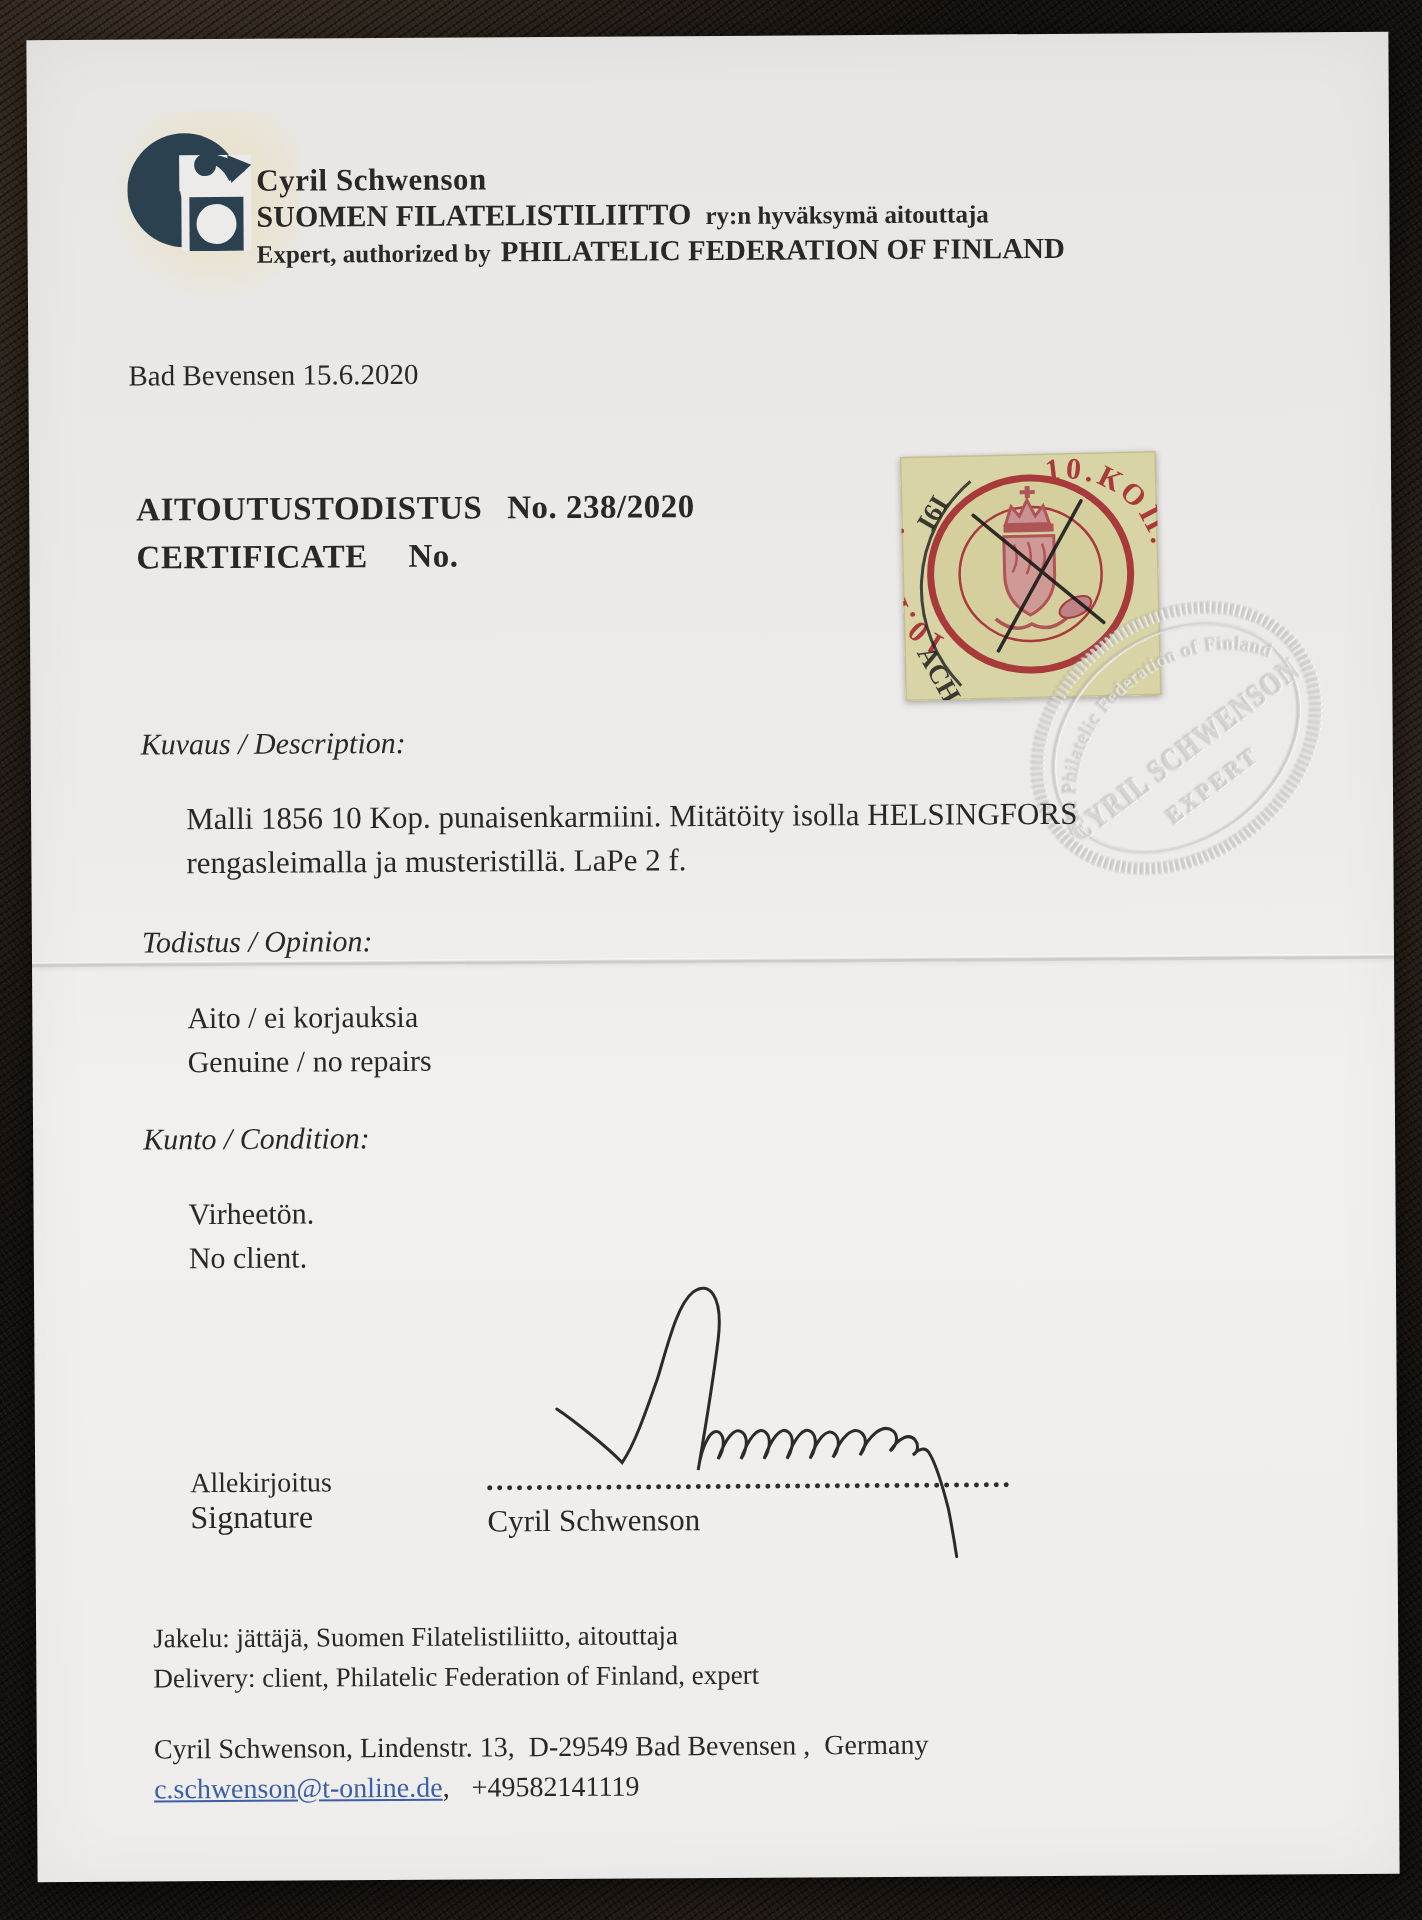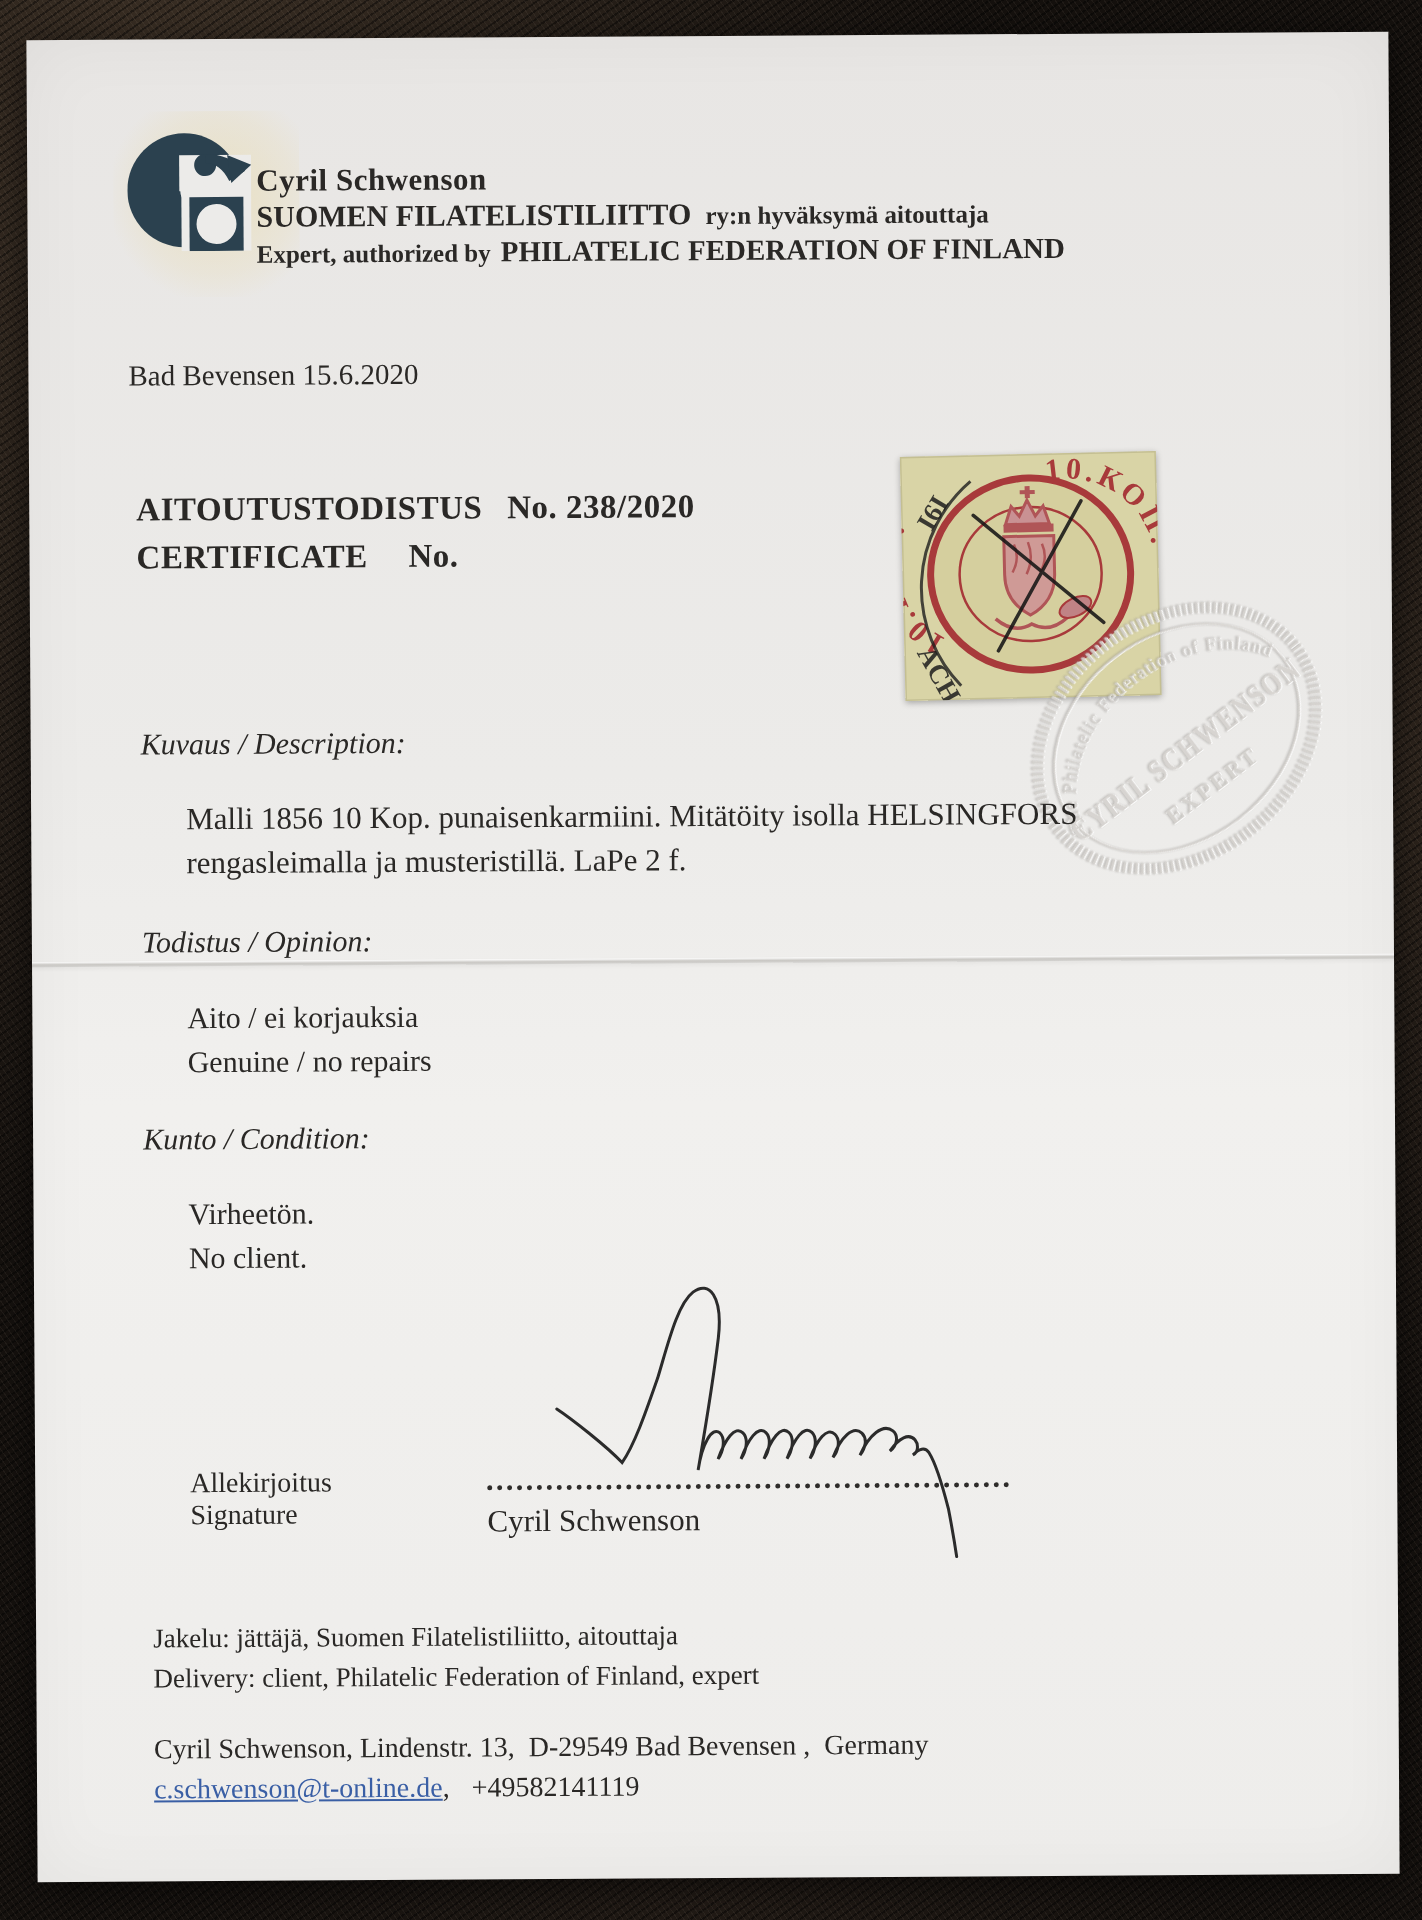--- a/index.html
+++ b/index.html
@@ -187,21 +187,21 @@
                C 397 150 411 138 421 146
                C 427 151 425 161 418 166
                C 427 153 437 148 443 155
                C 447 160 446 168 441 170
                C 447 164 453 162 457 168
                C 462 176 470 200 476 224
                C 479 240 482 258 484 272" fill="none" stroke="#2b2b2b" stroke-width="3" stroke-linecap="round"></path>
     </svg>
 
     <div class="abs ink" style="left:155px;top:1416px;font-size:28px;margin-top:12px;">Allekirjoitus</div>
-    <div class="abs ink" style="left:155px;top:1460px;font-size:28px;">Signature</div>
+    <div class="abs ink" style="left:155px;top:1460px;font-size:32px;">Signature</div>
     <div class="abs dotline"></div>
     <div class="abs ink" style="left:452px;top:1466px;font-size:31px;">Cyril Schwenson</div>
 
     <div class="abs ink footer-line" style="left:117px;top:1584px;">Jakelu: jättäjä, Suomen Filatelistiliitto, aitouttaja</div>
     <div class="abs ink footer-line" style="left:117px;top:1624px;">Delivery: client, Philatelic Federation of Finland, expert</div>
 
     <div class="abs ink contact-line pre" style="left:117px;top:1694px;">Cyril Schwenson, Lindenstr. 13,  D-29549 Bad Bevensen ,  Germany</div>
     <div class="abs ink contact-line" style="left:117px;top:1734px;">
       <span class="email">c.schwenson@t-online.de</span><span>,</span><span style="margin-left:22px;">+49582141119</span>
     </div>

